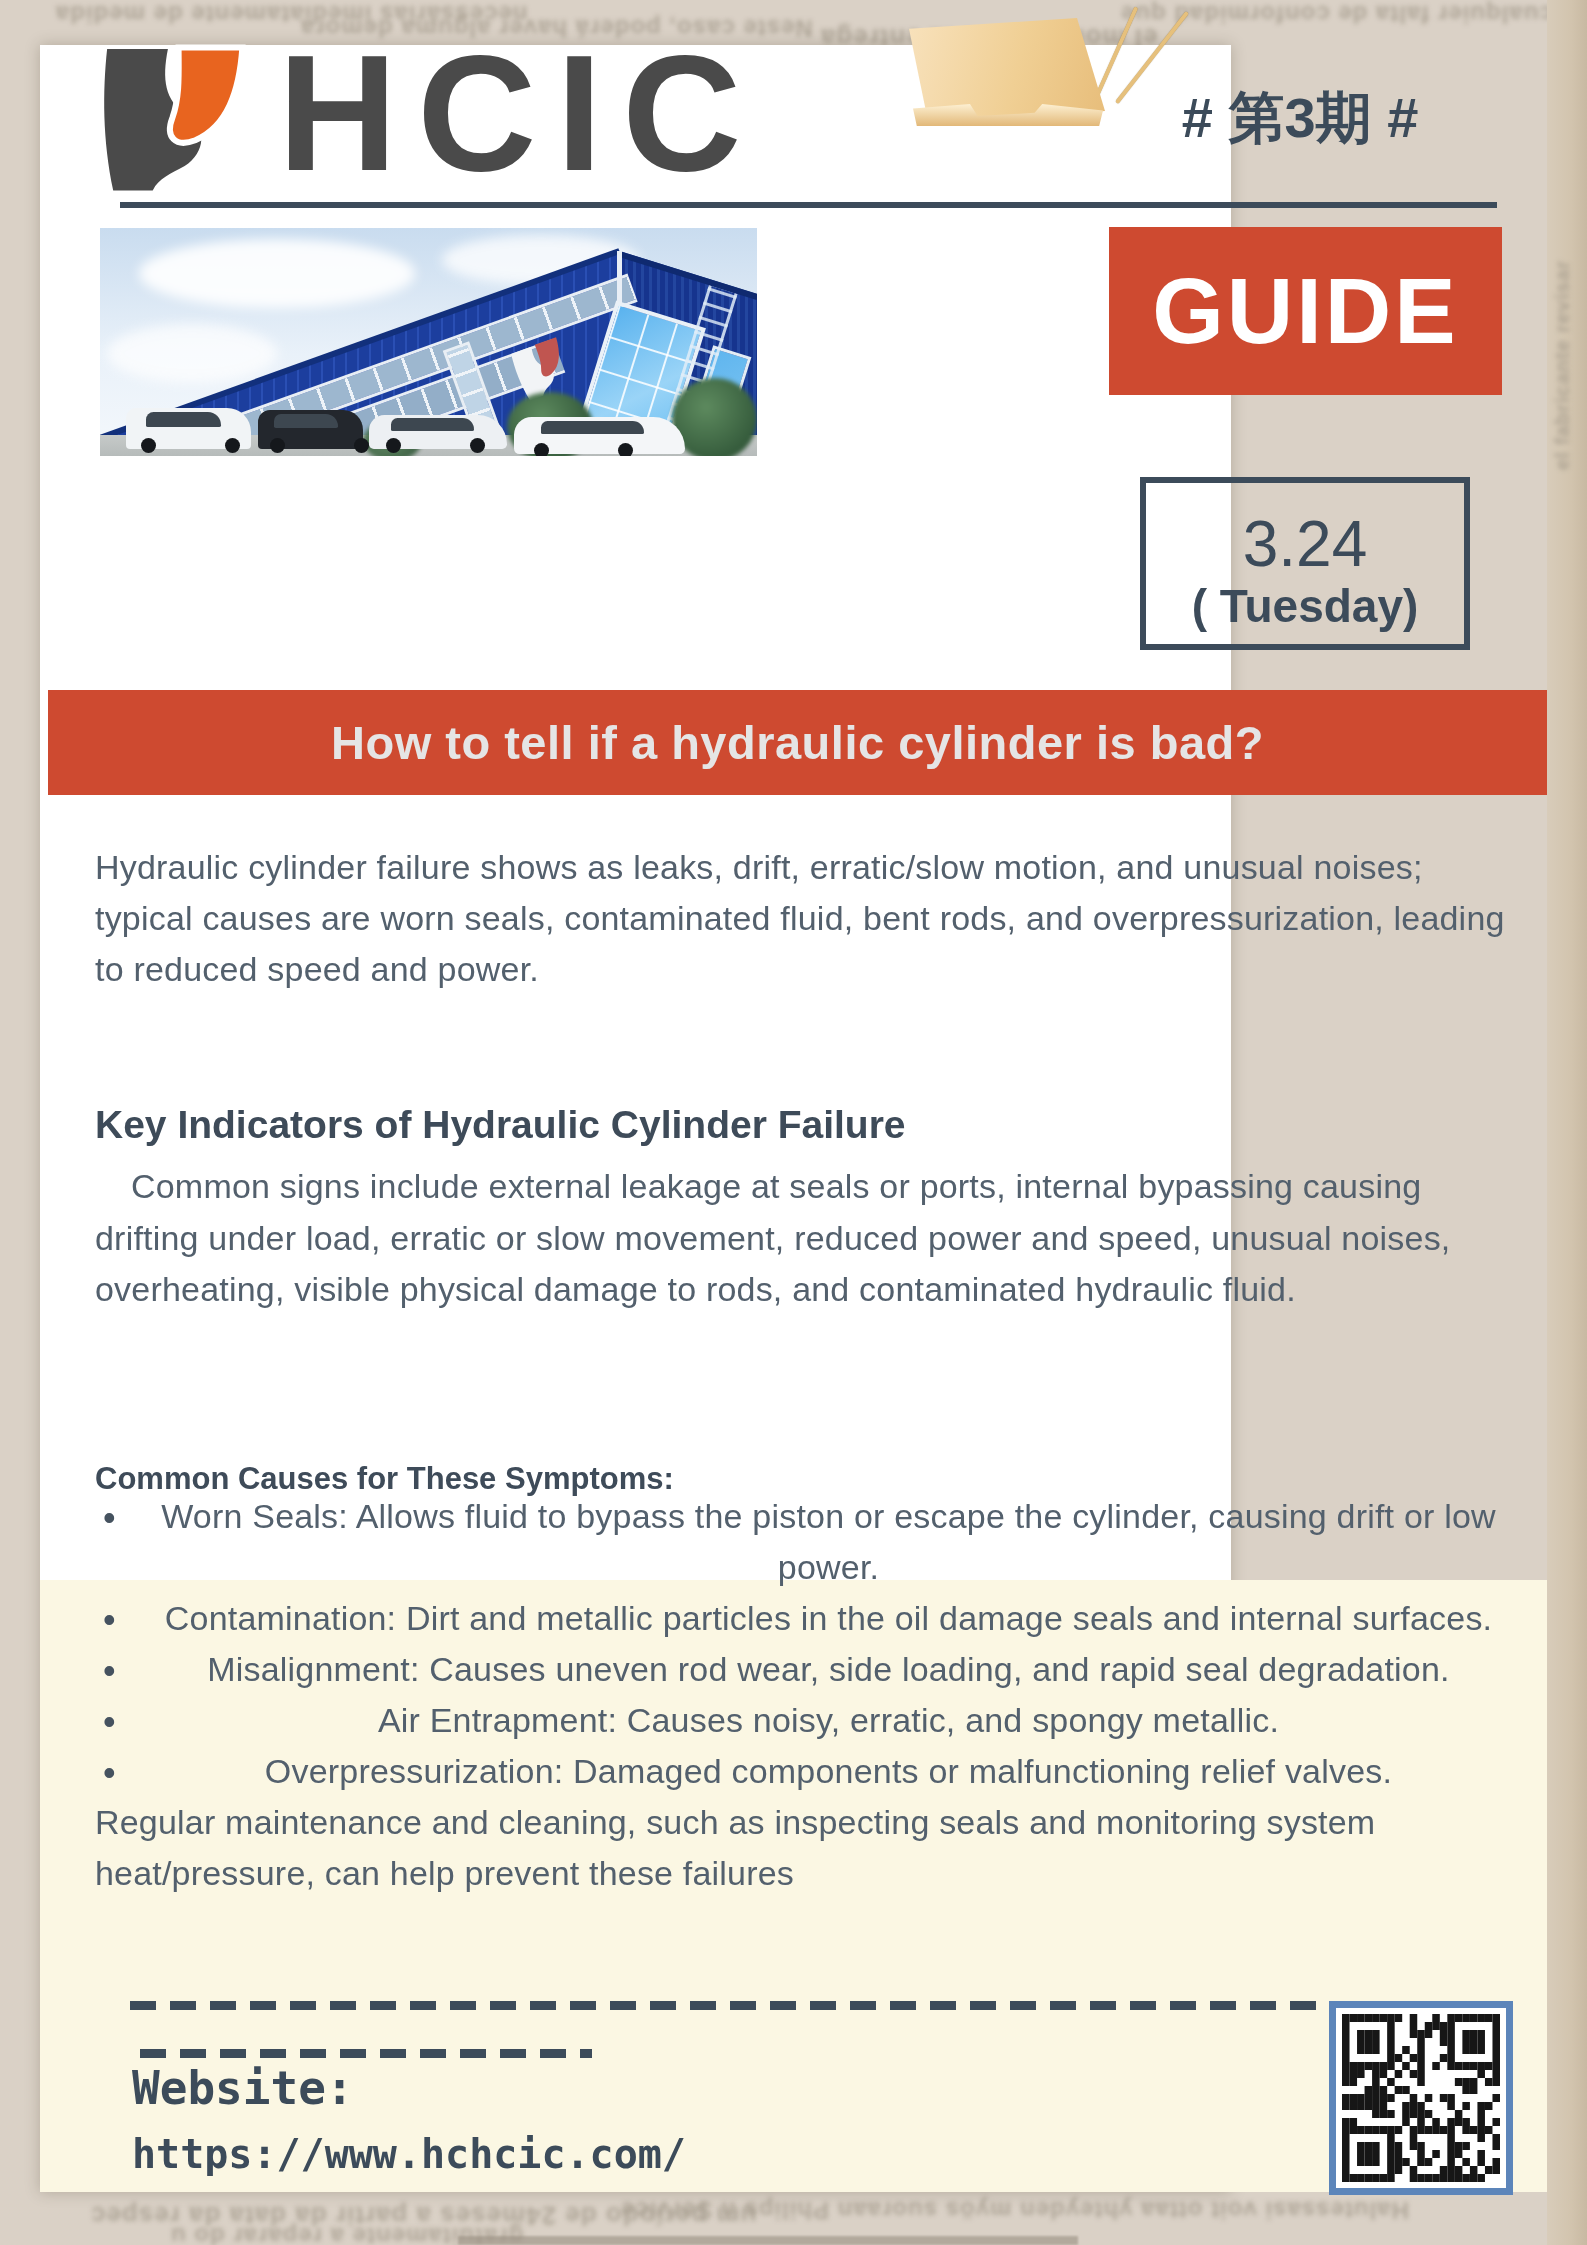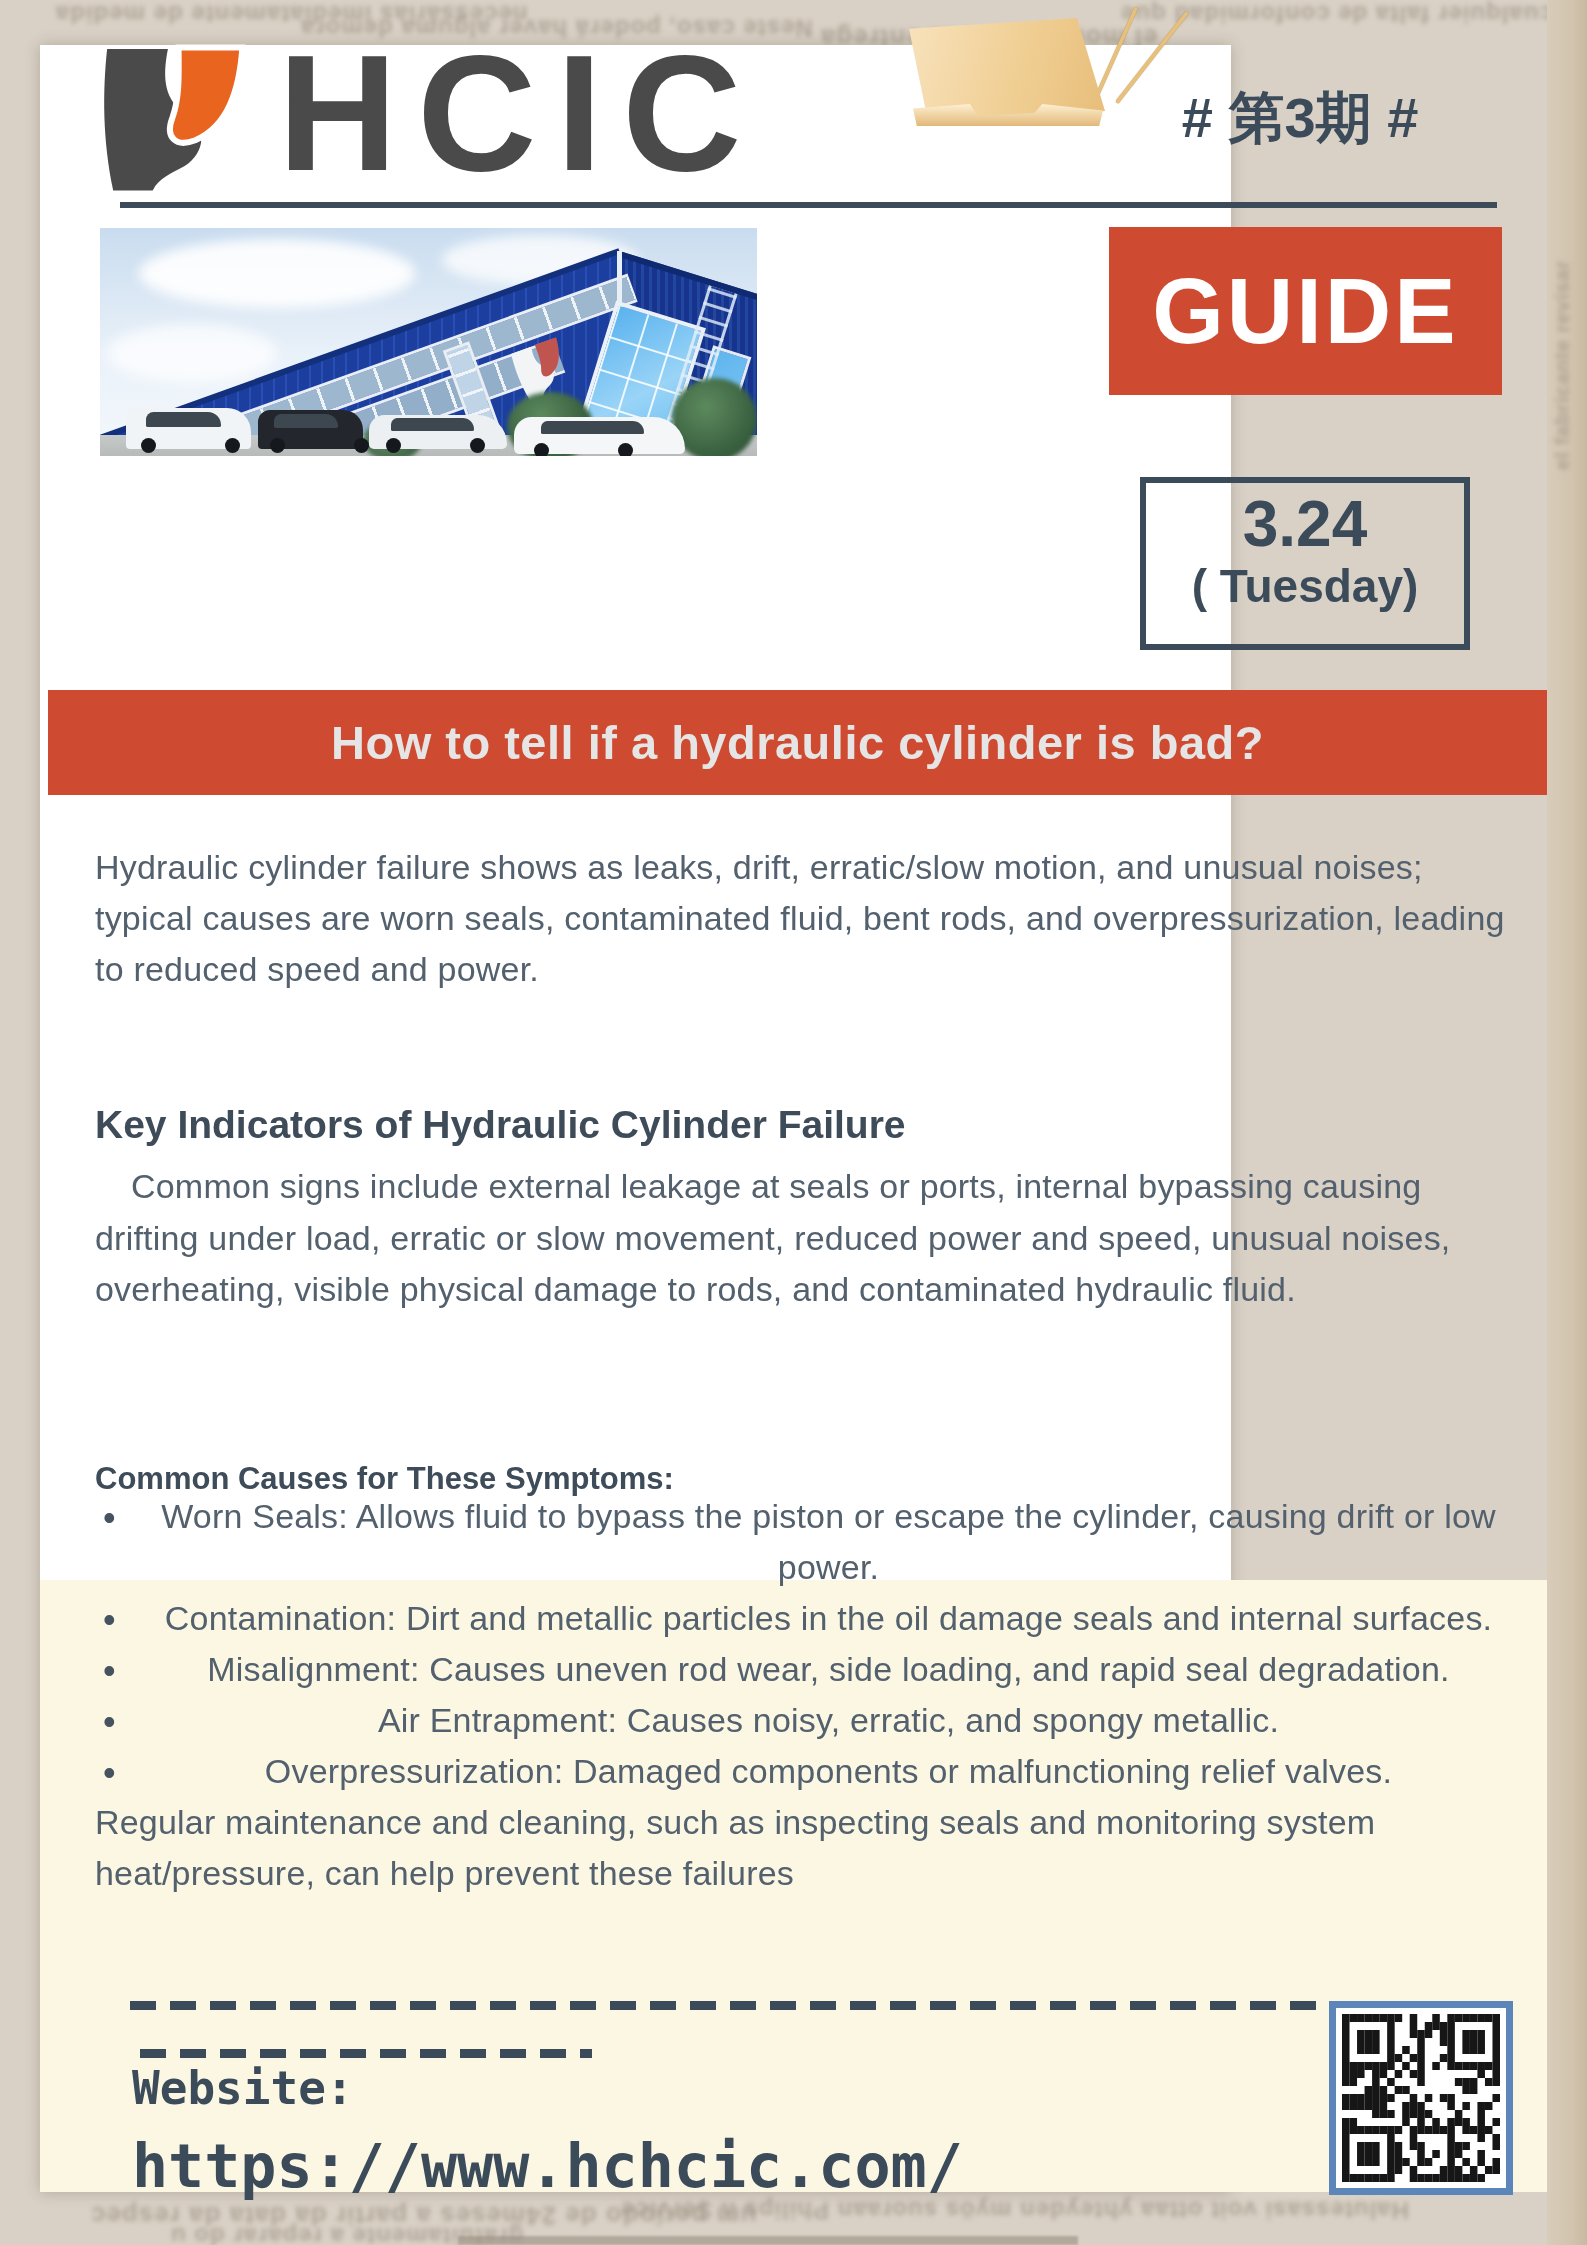--- a/index.html
+++ b/index.html
@@ -65,21 +65,21 @@
   
   .guide-box{
     position:absolute;left:1069px;top:182px;width:393px;height:168px;
     background:#ce4a30;text-align:center;
   }
   .guide-box span{font-size:92px;font-weight:700;color:#fff;line-height:168px;letter-spacing:3px;}
   .date-box{
     position:absolute;left:1100px;top:432px;width:330px;height:173px;
     border:6px solid #3c4b5a;box-sizing:border-box;text-align:center;color:#3c4b5a;
   }
-  .date-box .d{font-size:64px;font-weight:700;margin-top:8px;line-height:66px;}
+  .date-box .d{font-size:64px;font-weight:400;margin-top:28px;line-height:66px;}
   .date-box .w{font-size:46px;font-weight:700;line-height:58px;}
   
   .title-banner{
     position:absolute;left:8px;top:645px;width:1499px;height:105px;
     background:#ce4a30;text-align:center;
   }
   .title-banner span{
     font-size:47px;font-weight:700;color:#e5e5e5;line-height:105px;letter-spacing:.5px;
   }
   
@@ -106,21 +106,21 @@
     background:repeating-linear-gradient(90deg,#3c4b5a 0 26px,transparent 26px 40px);
   }
   .dash1{left:90px;top:1956px;width:1312px;}
   .dash2{left:100px;top:2004px;width:452px;}
   .site-label{
     position:absolute;left:92px;top:2016px;
     font-family:"DejaVu Sans Mono",monospace;font-size:46px;font-weight:700;color:#3c4b5a;
   }
   .site-url{
     position:absolute;left:92px;top:2086px;
-    font-family:"DejaVu Sans Mono",monospace;font-size:60px;font-weight:700;color:#3c4b5a;
+    font-family:"DejaVu Sans Mono",monospace;font-size:40px;font-weight:700;color:#3c4b5a;
   }
   .qr{
     position:absolute;left:1289px;top:1956px;width:184px;height:194px;
     background:#5c85ba;box-sizing:border-box;padding:7px;
   }
   .qr .inner{width:100%;height:100%;background:#fff;box-sizing:border-box;padding:6px;}
   
   .photo{position:absolute;left:60px;top:183px;width:657px;height:228px;overflow:hidden;background:#dfeaf4;}
   .sky{position:absolute;inset:0;background:linear-gradient(180deg,#c9dcef,#e9f1f9 55%,#f4f8fc);}
   .cloud{position:absolute;border-radius:50%;filter:blur(6px);background:rgba(255,255,255,.9);}

